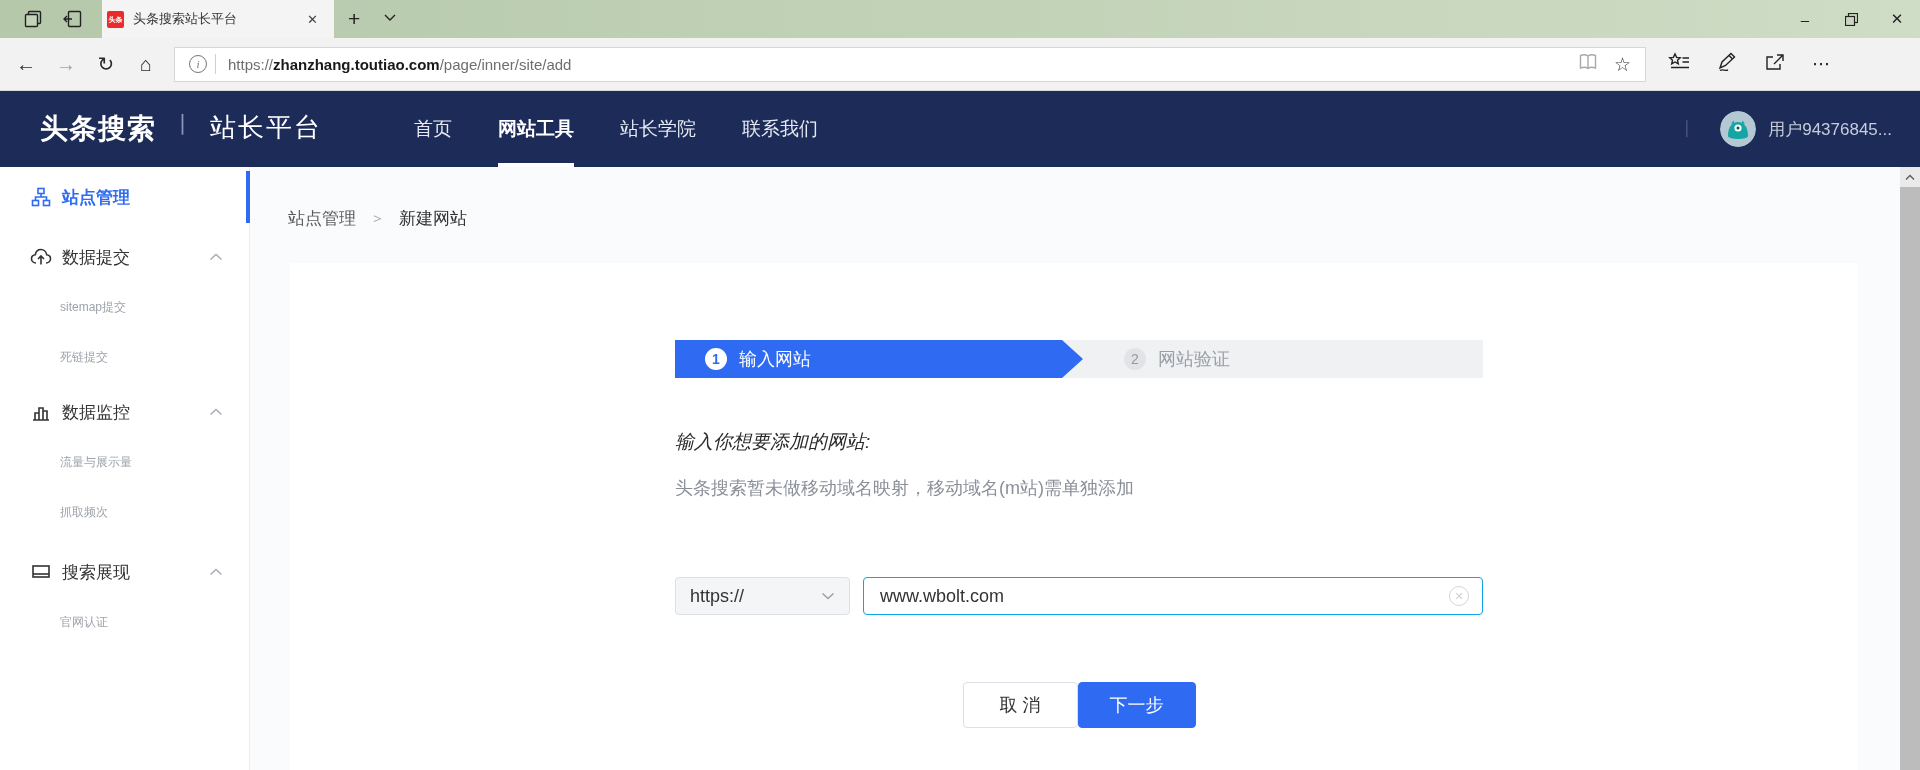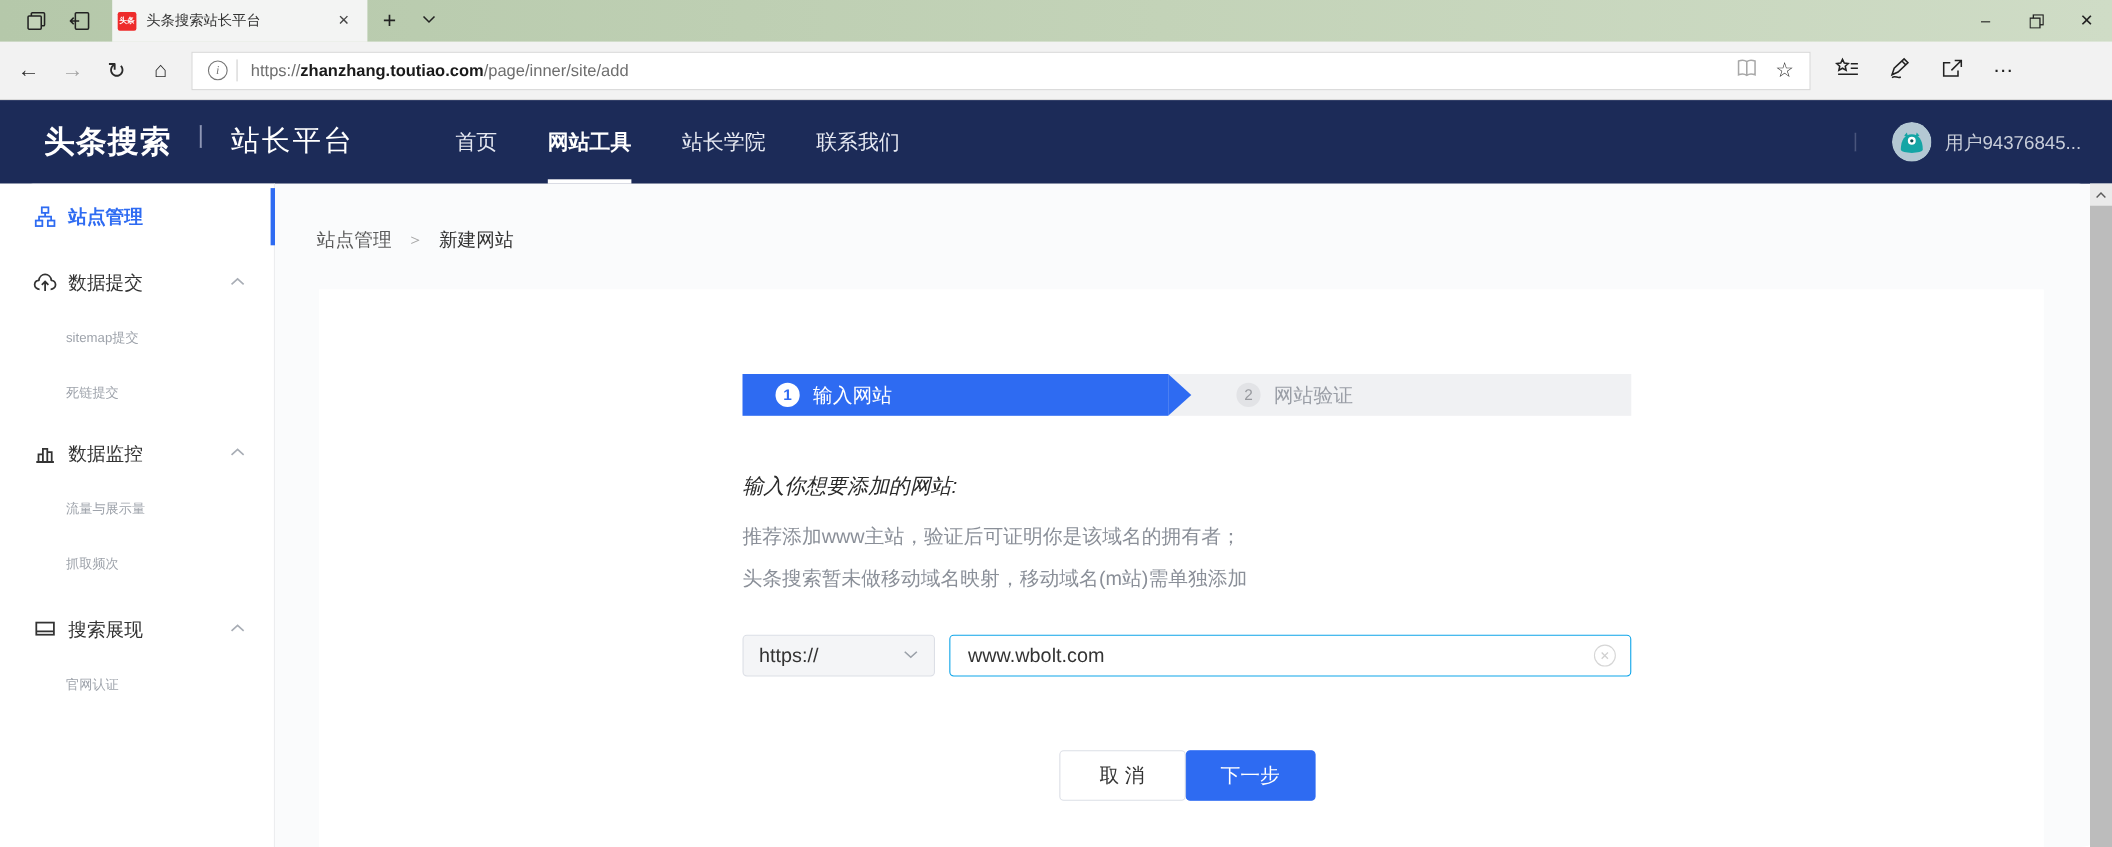--- a/index.html
+++ b/index.html
@@ -55,21 +55,21 @@
   .mainmenu { display:flex; margin-left:46px; height:76px; align-items:stretch; }
   .menu-item { display:flex; align-items:center; font-size:19px; color:#e6e9f2; margin-left:46px;
                border-bottom:4px solid transparent; padding-top:4px; }
   .menu-item.active { font-weight:bold; color:#fff; border-bottom-color:#fff; }
   .account { margin-left:auto; display:flex; align-items:center; margin-right:28px; }
   .acc-sep { color:#49557c; font-size:18px; margin-right:24px; font-weight:300; }
   .avatar { width:36px; height:36px; border-radius:50%; overflow:hidden; }
   .username { font-size:17px; color:#c7cdd9; margin-left:12px; white-space:nowrap; }
 
   
-  .app { position:absolute; left:0; top:167px; width:1920px; height:603px; background:#fafbfc;border-radius:30px; }
+  .app { position:absolute; left:0; top:167px; width:1920px; height:603px; background:#fafbfc; }
   .sidebar { position:absolute; left:0; top:0; width:250px; height:603px; background:#fff;
              border-right:1px solid #ecedef; }
   .side-item { position:relative; display:flex; align-items:center; height:50px; padding-left:30px; }
   .side-item .lbl { font-size:17px; color:#333; margin-left:10px; }
   .side-item.sub { padding-left:60px; }
   .side-item.sub .lbl { margin-left:0; font-size:12px; color:#9ea3ab; }
   .side-item.active .lbl { color:#2e6bf2; font-weight:bold; }
   .side-item.active::after { content:''; position:absolute; right:-1px; top:-1px; width:4px; height:52px;
                              background:#2e6bf2; }
   .side-icon { width:22px; height:22px; display:flex; align-items:center; justify-content:center; }
@@ -327,21 +327,20 @@
             <span class="step-label">输入网站</span>
           </div>
           <div class="step2">
             <span class="step-num">2</span>
             <span class="step-label">网站验证</span>
           </div>
         </div>
 
         <div class="col intro" style="position:absolute;">
           <div class="intro-heading">输入你想要添加的网站:</div>
-          <div class="intro-tip">推荐添加www主站，验证后可证明你是该域名的拥有者；</div>
           <div class="intro-tip">头条搜索暂未做移动域名映射，移动域名(m站)需单独添加</div>
         </div>
 
         <div class="col input-row" style="position:absolute;">
           <div class="proto-select">
             <span class="proto-val">https://</span>
             <span>
               <svg width="14" height="10" viewBox="0 0 14 10" fill="none" stroke="#9aa0a8" stroke-width="1.5">
                   <path d="M1.5 2.5 L7 7.5 L12.5 2.5"></path>
                 </svg>

